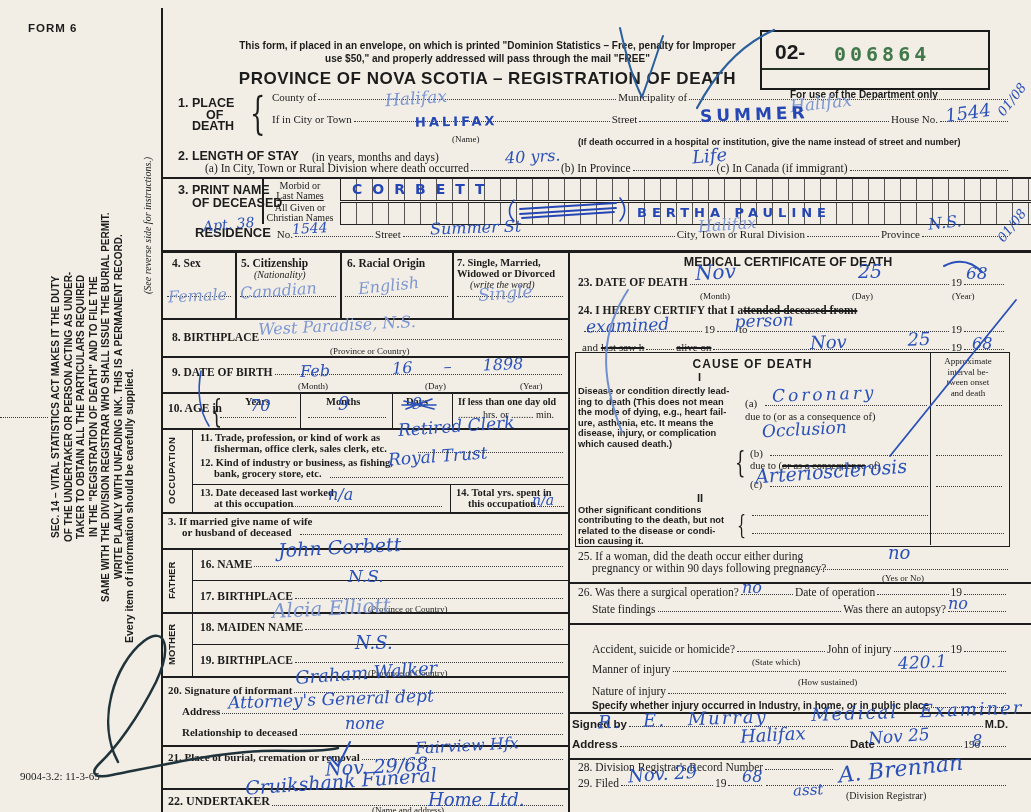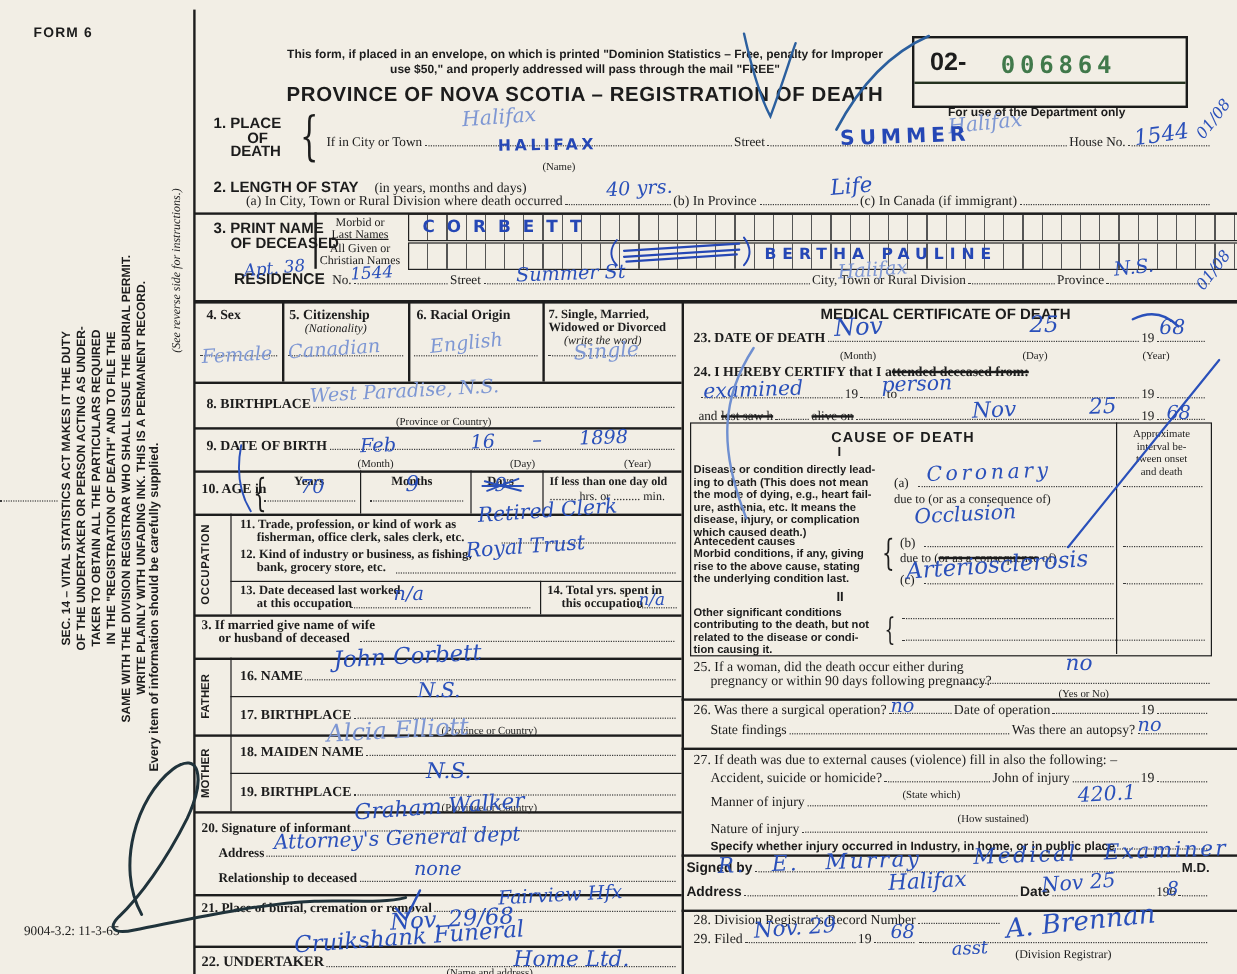--- a/index.html
+++ b/index.html
@@ -60,29 +60,36 @@
   </div>
   <div class="abs sans b" style="left:790px;top:89px;font-size:10px">For use of the Department only</div>
   <div class="hw" style="left:993px;top:92px;font-size:13px;transform:rotate(-52deg)">01/08</div>
   <div class="hw" style="left:993px;top:218px;font-size:13px;transform:rotate(-52deg)">01/08</div>
 
   <div class="abs sans b" style="left:178px;top:96px;font-size:12.5px"><span>1.</span> <span>PLACE</span></div>
   <div class="abs sans b" style="left:206px;top:108px;font-size:12.5px">OF</div>
   <div class="abs sans b" style="left:192px;top:119px;font-size:12.5px">DEATH</div>
   <div class="brace" style="left:250px;top:88px;font-size:44px">{</div>
 
+  <div class="row" style="left:272px;top:91px;width:738px">
+    <span class="t">County of</span>
+      <span class="f" style="flex:0 0 298px"></span>
+    <span class="t">Municipality of</span>
+      <span class="f"></span>
+  </div>
   <div class="row" style="left:272px;top:113px;width:738px">
     <span class="t">If in City or Town</span>
       <span class="f" style="flex:0 0 256px"></span>
     <span class="t">Street</span>
       <span class="f"></span>
     <span class="t">House No.</span>
       <span class="f" style="flex:0 0 68px"></span>
   </div>
   <div class="abs sub" style="left:452px;top:134px">(Name)</div>
+  <div class="abs sans b sub" style="left:578px;top:137px">(If death occurred in a hospital or institution, give the name instead of street and number)</div>
 
   <div class="hw hw2" style="left:385px;top:88px;font-size:17px;transform:rotate(-4deg)">Halifax</div>
   <div class="hw hw2" style="left:790px;top:93px;font-size:17px;transform:rotate(-6deg)">Halifax</div>
   <div class="hwp" style="left:415px;top:114px;font-size:13px;letter-spacing:3px;transform:rotate(-1deg)">HALIFAX</div>
   <div class="hwp" style="left:700px;top:104px;font-size:17px;letter-spacing:4px;transform:rotate(-2deg)">SUMMER</div>
   <div class="hw" style="left:945px;top:102px;font-size:18px;transform:rotate(-8deg)">1544</div>
 
   <div class="abs sans b" style="left:178px;top:149px;font-size:12.5px">2. LENGTH OF STAY</div>
   <div class="abs" style="left:312px;top:151px;font-size:11.5px">(in years, months and days)</div>
   <div class="row" style="left:205px;top:162px;width:805px;font-size:11.5px">
@@ -333,26 +340,20 @@
     <div>the mode of dying, e.g., heart fail-</div>
       <div>ure, asthenia, etc. It means the</div>
     <div>disease, injury, or complication</div>
       <div>which caused death.)</div>
   </div>
   <div class="abs" style="left:745px;top:397px;font-size:11px">(a)</div>
   <div class="leader" style="left:765px;top:405px;width:162px"></div>
   <div class="hw" style="left:772px;top:384px;font-size:17px;letter-spacing:3px;transform:rotate(-2deg)">Coronary</div>
   <div class="abs" style="left:745px;top:411px;font-size:10.5px">due to (or as a consequence of)</div>
   <div class="hw" style="left:762px;top:419px;font-size:17px;transform:rotate(-3deg)">Occlusion</div>
-  <div class="abs sans" style="left:578px;top:446px;width:220px;font-size:9.3px;line-height:10.4px">
-    <div class="b">Antecedent causes</div>
-      <div class="b">Morbid conditions, if any, giving</div>
-    <div class="b">rise to the above cause, stating</div>
-      <div class="b">the underlying condition last.</div>
-  </div>
   <div class="brace" style="left:735px;top:444px;font-size:30px">{</div>
   <div class="abs" style="left:750px;top:447px;font-size:11px">(b)</div>
   <div class="leader" style="left:770px;top:455px;width:158px"></div>
   <div class="abs" style="left:750px;top:460px;font-size:10.5px">
     <span>due to (</span><span class="struck">or as a consequence</span><span> of)</span>
   </div>
   <div class="abs" style="left:750px;top:478px;font-size:11px">(c)</div>
   <div class="leader" style="left:770px;top:486px;width:158px"></div>
   <div class="hw" style="left:755px;top:460px;font-size:19px;transform:rotate(-4deg)">Arteriosclerosis</div>
   <div class="abs sans b" style="left:697px;top:492px;font-size:11px">II</div>
@@ -387,21 +388,20 @@
   <div class="hw" style="left:742px;top:578px;font-size:16px">no</div>
   <div class="row" style="left:592px;top:603px;width:416px;font-size:11.5px">
     <span class="t">State findings</span>
       <span class="f"></span>
     <span class="t">Was there an autopsy?</span>
       <span class="f" style="flex:0 0 58px"></span>
   </div>
   <div class="hw" style="left:948px;top:594px;font-size:16px">no</div>
   <div class="rule-h" style="left:568px;top:623px;width:463px"></div>
 
-  <div class="abs" style="left:578px;top:628px;font-size:11.5px">27. If death was due to external causes (violence) fill in also the following: –</div>
   <div class="row" style="left:592px;top:643px;width:416px;font-size:11.5px">
     <span class="t">Accident, suicide or homicide?</span>
       <span class="f" style="flex:0 0 88px"></span>
     <span class="t">John of injury</span>
       <span class="f"></span>
     <span class="t">19</span>
       <span class="f" style="flex:0 0 42px"></span>
   </div>
   <div class="abs sub" style="left:752px;top:657px">(State which)</div>
   <div class="row" style="left:592px;top:663px;width:416px;font-size:11.5px">

